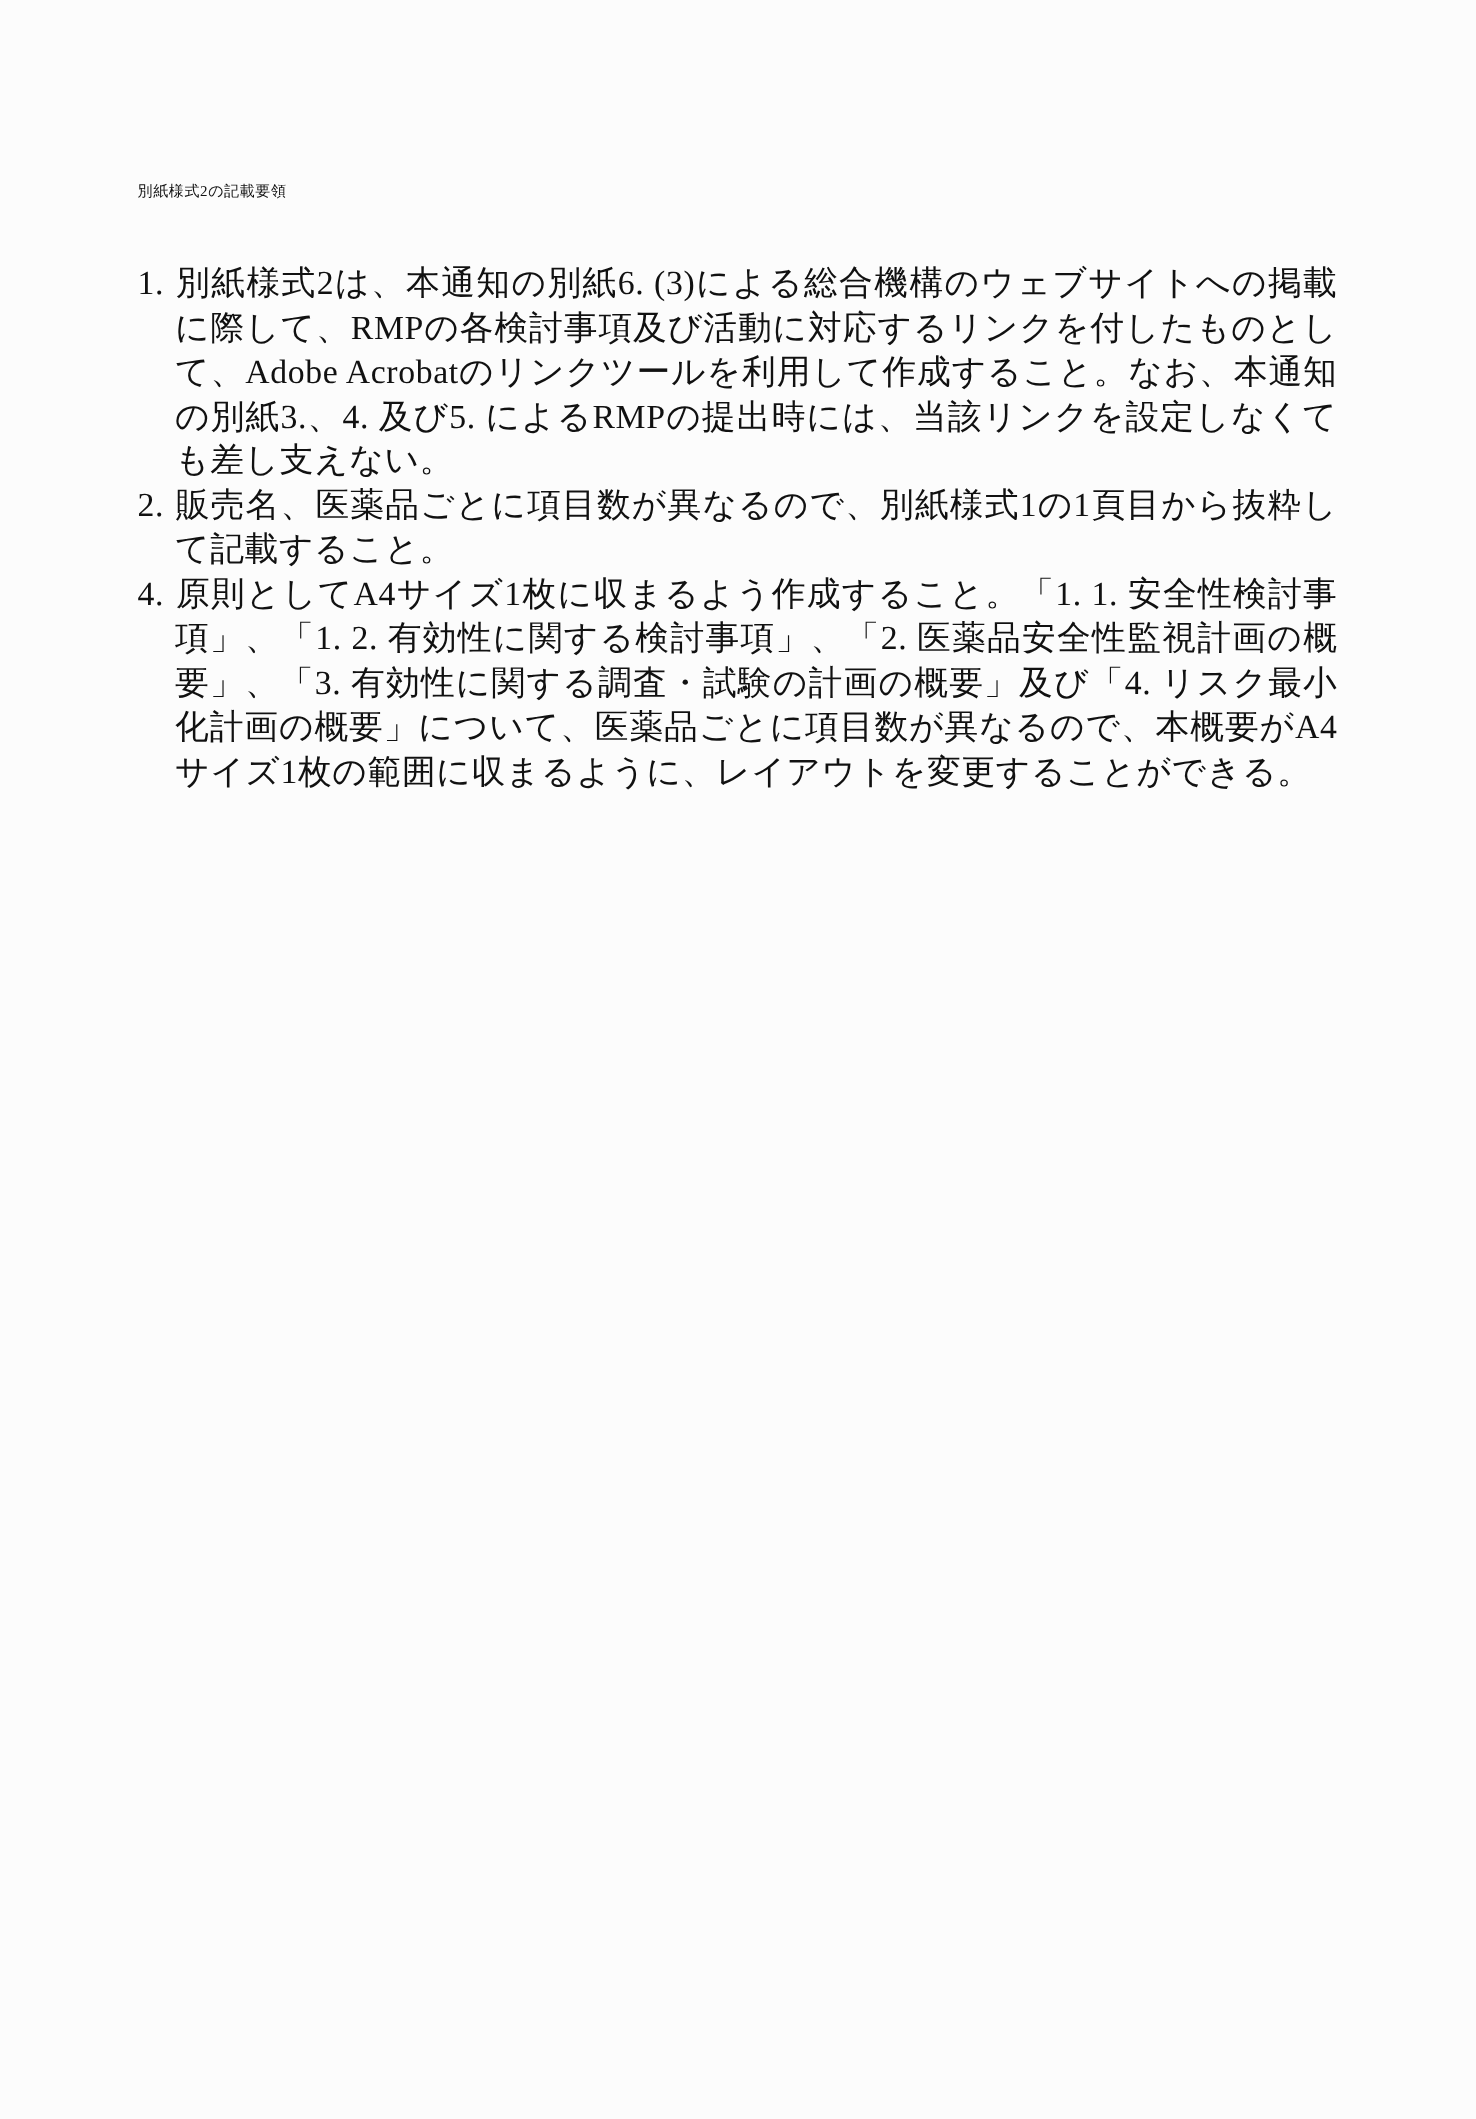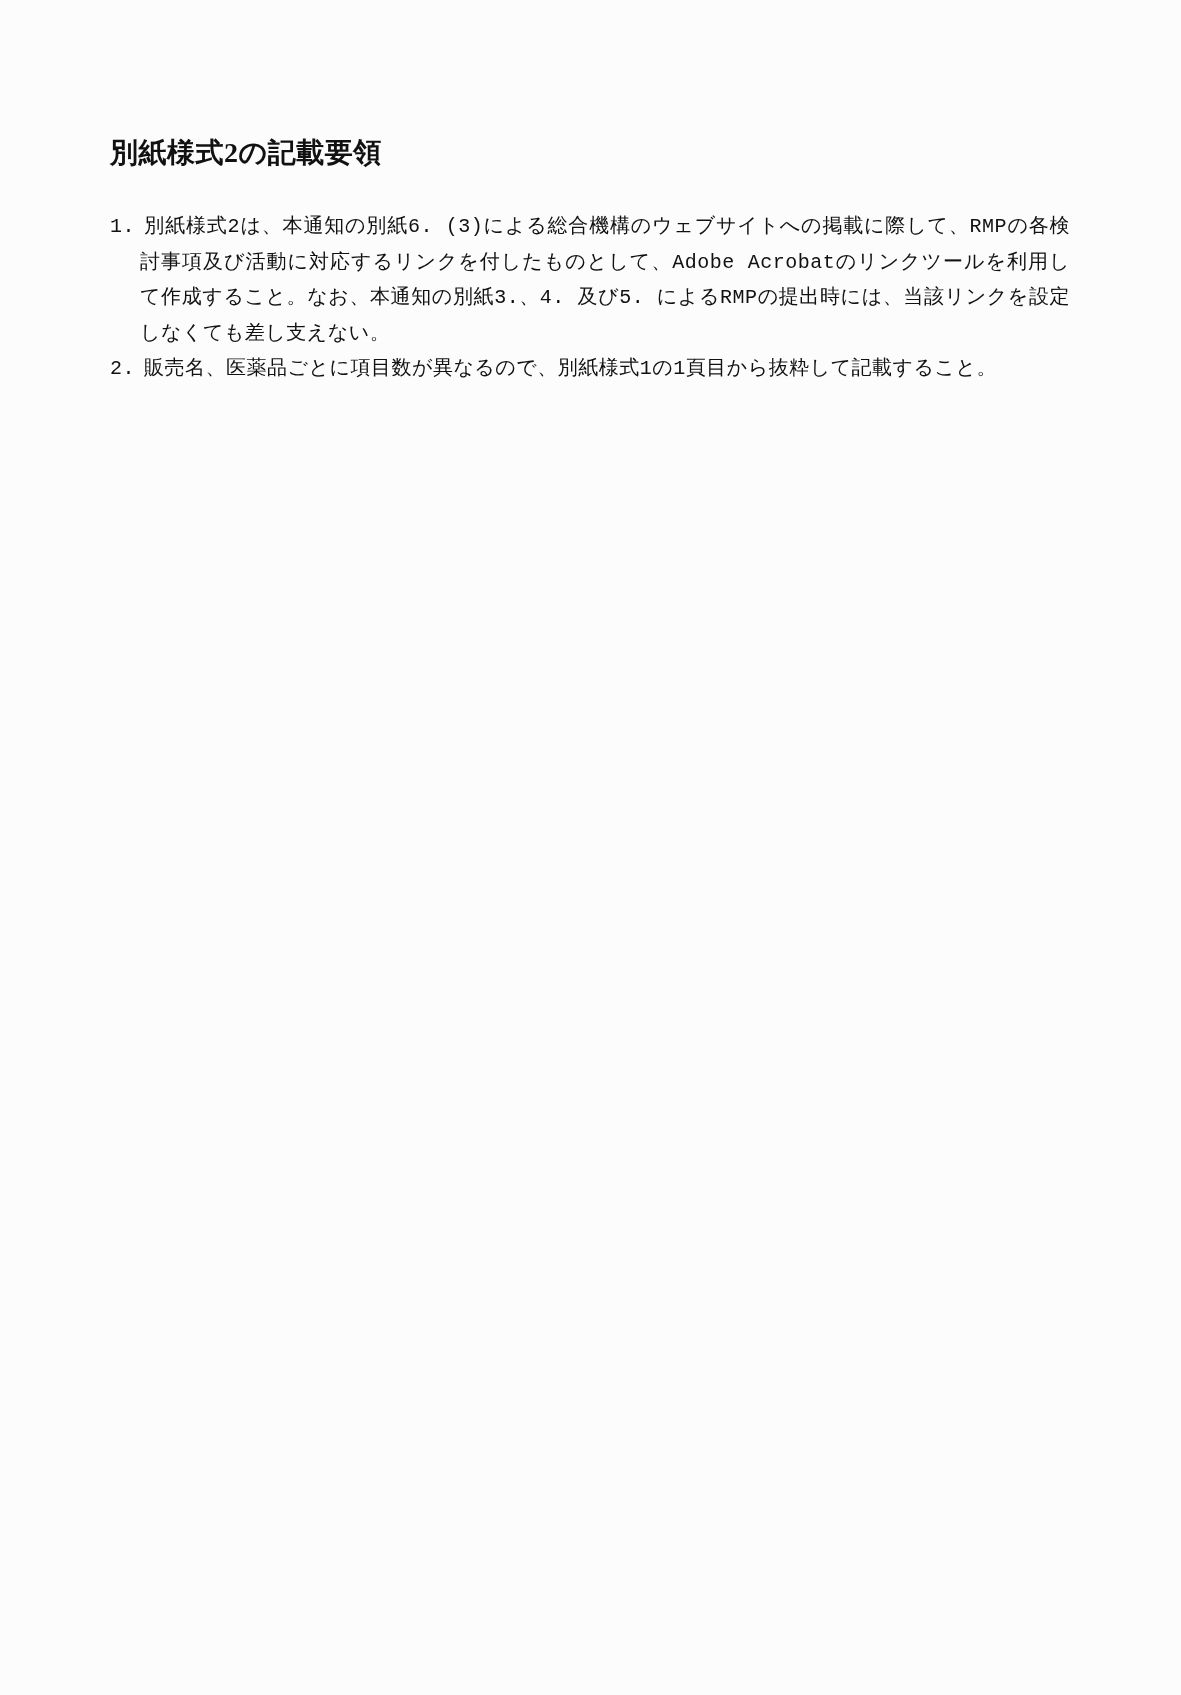--- a/index.html
+++ b/index.html
@@ -14,52 +14,52 @@
     font-family: "Liberation Serif", "DejaVu Serif", serif;
     color: #111;
   }
   .page {
     box-sizing: border-box;
     width: 1181px;
     height: 1695px;
     padding: 139px 111px 0 110px;
   }
   .title {
-    font-size: 28px;
-    font-weight: bold;
+    font-size: 12px;
+    font-weight: normal;
     line-height: 28px;
     margin: 0 0 42px 0;
     letter-spacing: 0.5px;
   }
   .list {
     list-style: none;
     margin: 0;
     padding: 0;
   }
   .item {
-    font-size: 20px;
+    font-size: 27px;
     line-height: 35.5px;
     text-align: justify;
     padding-left: 30px;
     text-indent: -30px;
     margin: 0;
     letter-spacing: 0.5px;
-    font-family: Liberation Mono, monospace;
   }
   .num {
     margin-right: 9px;
   }
 </style>
 </head>
 <body>
 
 <div class="page">
   <h1 class="title">別紙様式2の記載要領</h1>
 
   <ol class="list">
     <li class="item"><span class="num">1.</span><span class="txt">別紙様式2は、本通知の別紙6. (3)による総合機構のウェブサイトへの掲載に際して、RMPの各検討事項及び活動に対応するリンクを付したものとして、Adobe Acrobatのリンクツールを利用して作成すること。なお、本通知の別紙3.、4. 及び5. によるRMPの提出時には、当該リンクを設定しなくても差し支えない。</span></li>
 
     <li class="item"><span class="num">2.</span><span class="txt">販売名、医薬品ごとに項目数が異なるので、別紙様式1の1頁目から抜粋して記載すること。</span></li>
 
 
+    <li class="item"><span class="num">4.</span><span class="txt">原則としてA4サイズ1枚に収まるよう作成すること。「1. 1. 安全性検討事項」、「1. 2. 有効性に関する検討事項」、「2. 医薬品安全性監視計画の概要」、「3. 有効性に関する調査・試験の計画の概要」及び「4. リスク最小化計画の概要」について、医薬品ごとに項目数が異なるので、本概要がA4サイズ1枚の範囲に収まるように、レイアウトを変更することができる。</span></li>
 
   </ol>
 </div>
 
 </body></html>

